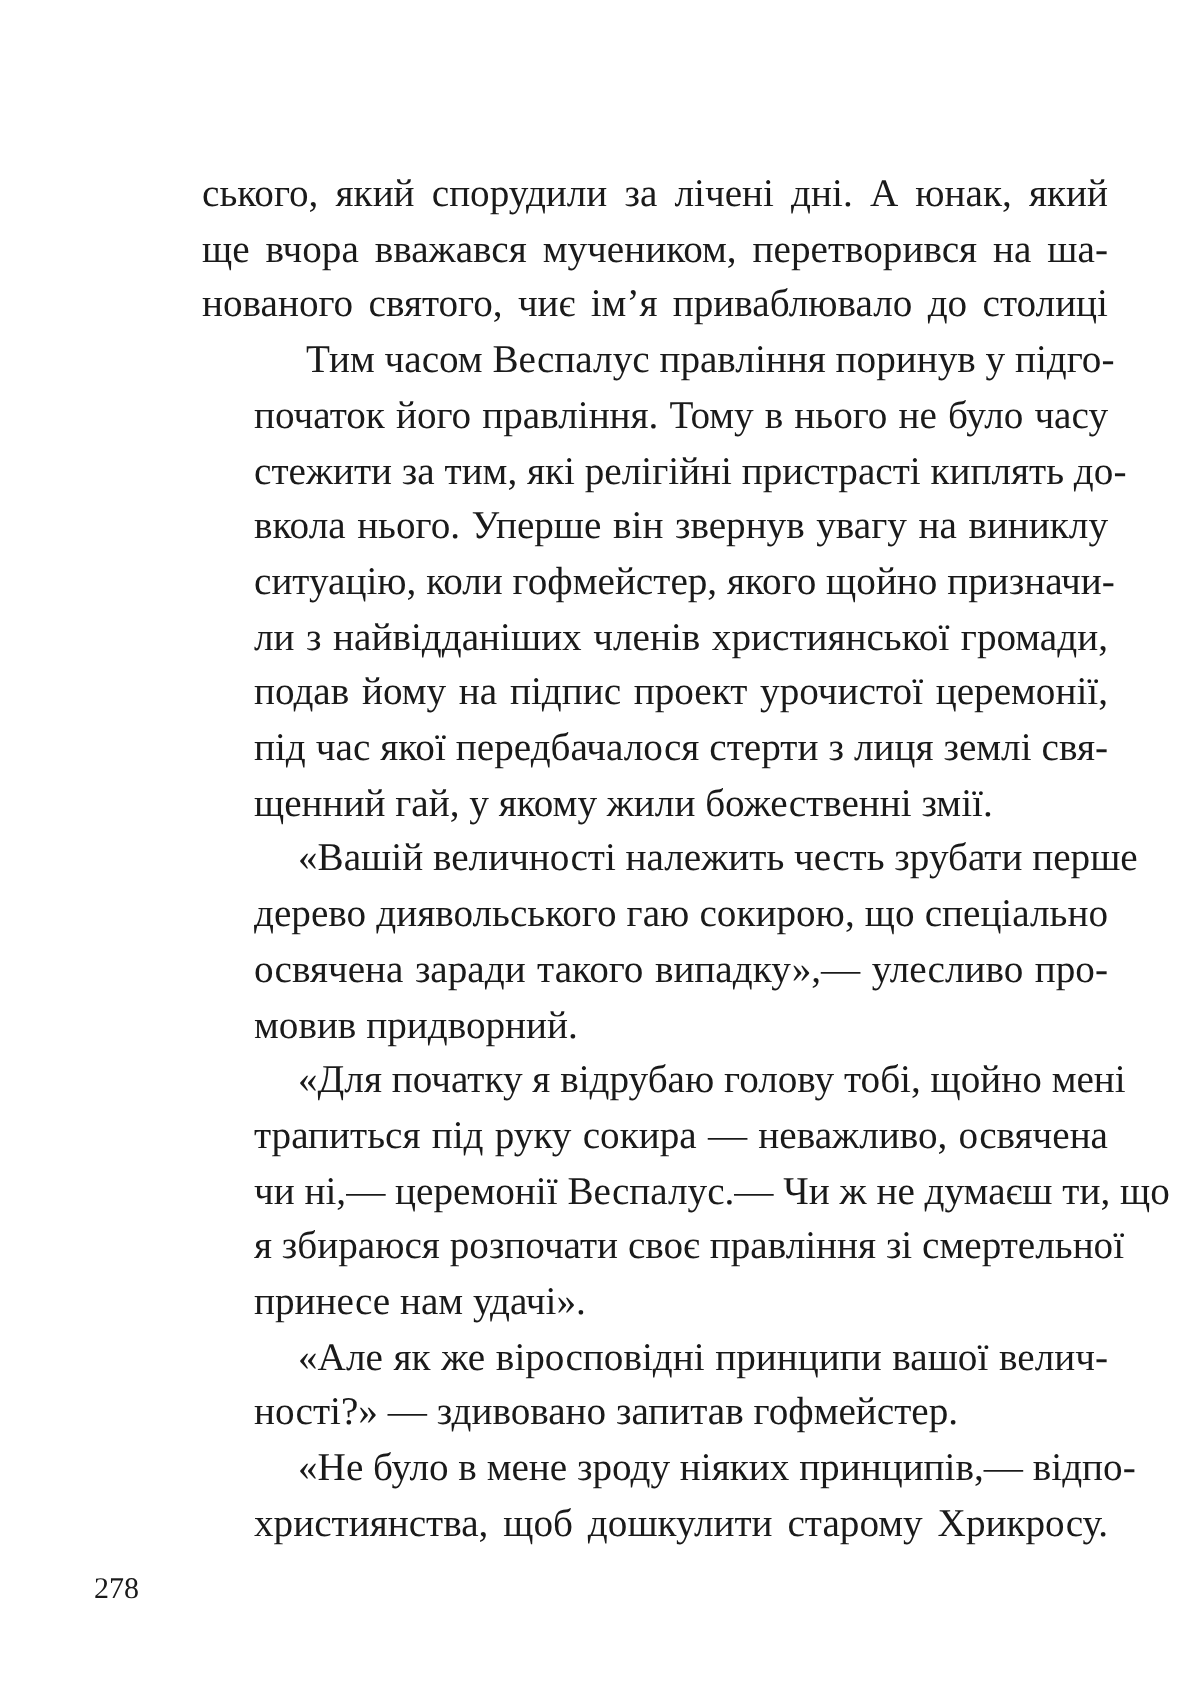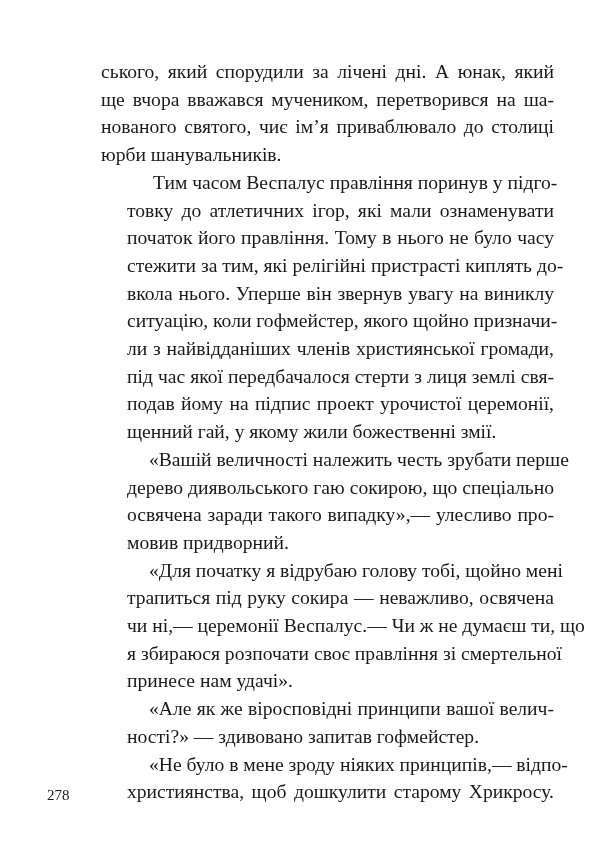--- a/index.html
+++ b/index.html
@@ -6,47 +6,45 @@
     body {
       width: 600px; height: 852px; background: #ffffff; position: relative; overflow: hidden;
       font-family: "Liberation Serif", "DejaVu Serif", serif; color: #1a1a1a;
     }
     .text-block {
       position: absolute; left: 101px; top: 58px; width: 453px;
       font-size: 19.6px; line-height: 27.7px; text-align: justify;
       hyphens: manual;
     }
     .para { margin: 0; text-indent: 26px; }
-    .para.first { text-indent: 0; }
+    .para.first { text-indent: 0; margin-top: 26px; }
     .line { display: block; text-align: justify; text-align-last: justify; white-space: nowrap; }
     .line.last { text-align-last: left; }
     .page-number {
       position: absolute; left: 47px; top: 787px; font-size: 15px;
     }
   </style>
 </head>
 <body>
 
 <div class="text-block">
   <p class="para first">
     <span class="line">ського, який спорудили за лічені дні. А юнак, який</span>
     <span class="line">ще вчора вважався мучеником, перетворився на ша-</span>
     <span class="line">нованого святого, чиє ім’я приваблювало до столиці</span>
-    <span class="line last">юрби шанувальників.</span>
   </p>
   <p class="para">
     <span class="line" style="padding-left:26px">Тим часом Веспалус правління поринув у підго-</span>
-    <span class="line">товку до атлетичних ігор, які мали ознаменувати</span>
     <span class="line">початок його правління. Тому в нього не було часу</span>
     <span class="line">стежити за тим, які релігійні пристрасті киплять до-</span>
     <span class="line">вкола нього. Уперше він звернув увагу на виниклу</span>
     <span class="line">ситуацію, коли гофмейстер, якого щойно призначи-</span>
     <span class="line">ли з найвідданіших членів християнської громади,</span>
+    <span class="line">подав йому на підпис проект урочистої церемонії,</span>
     <span class="line">під час якої передбачалося стерти з лиця землі свя-</span>
-    <span class="line">подав йому на підпис проект урочистої церемонії,</span>
     <span class="line last">щенний гай, у якому жили божественні змії.</span>
   </p>
   <p class="para">
     <span class="line" style="padding-left:22px">«Вашій величності належить честь зрубати перше</span>
     <span class="line">дерево диявольського гаю сокирою, що спеціально</span>
     <span class="line">освячена заради такого випадку»,— улесливо про-</span>
     <span class="line last">мовив придворний.</span>
   </p>
   <p class="para">
     <span class="line" style="padding-left:22px">«Для початку я відрубаю голову тобі, щойно мені</span>

